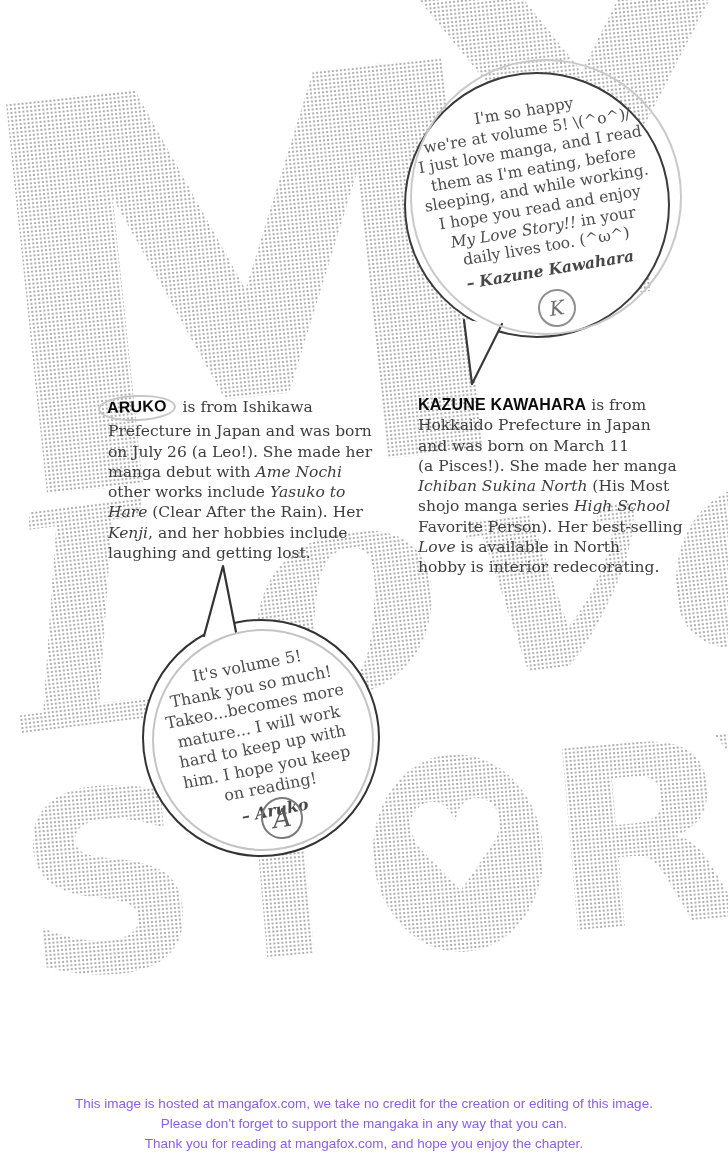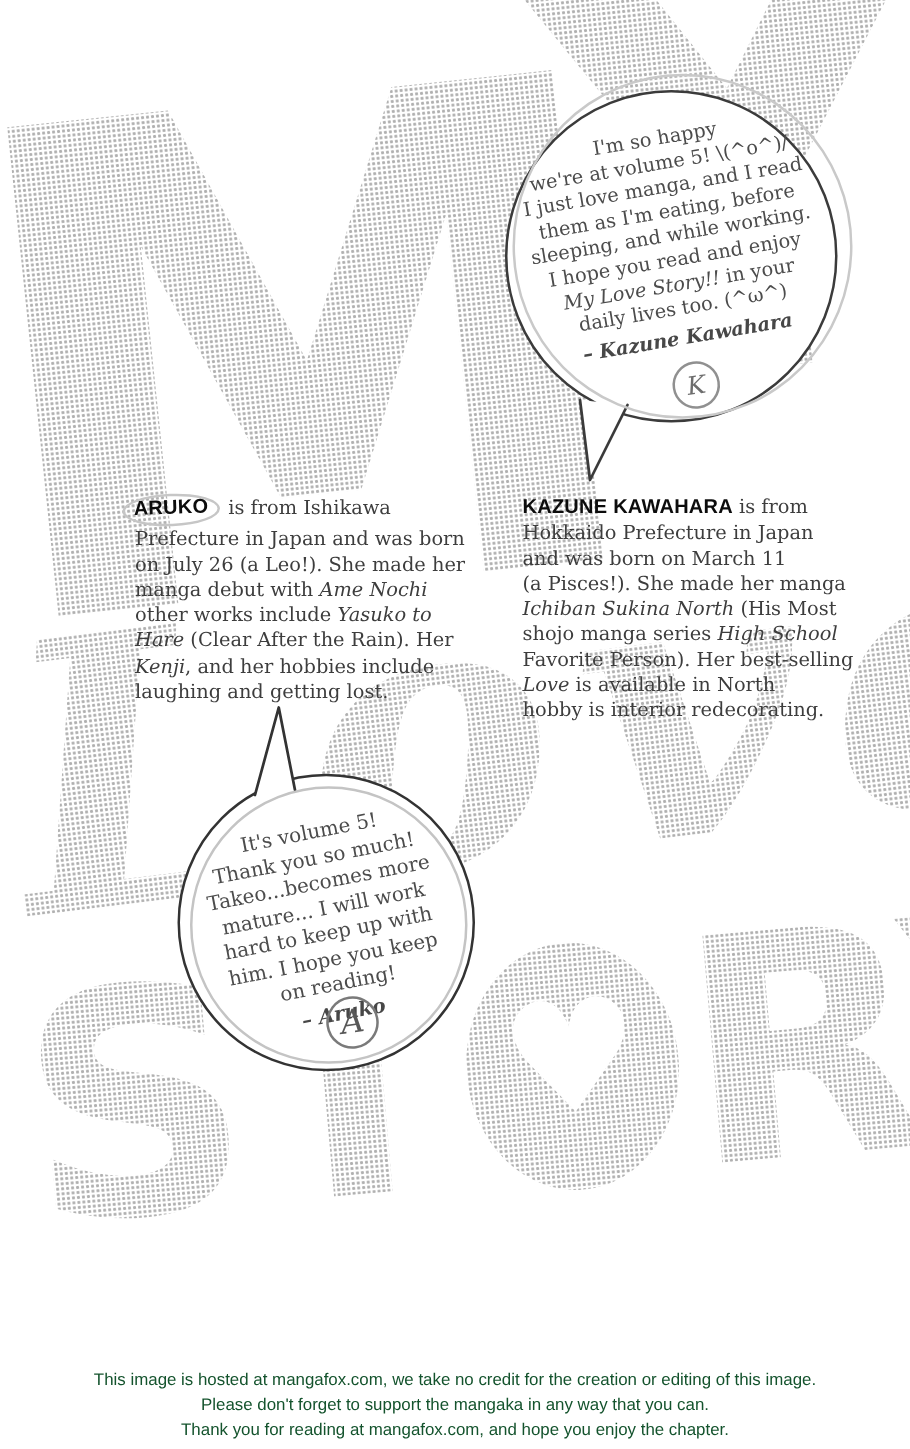--- a/index.html
+++ b/index.html
@@ -50,21 +50,21 @@
   .bio{position:absolute;font-size:15.5px;line-height:20.3px;color:#3d3d3d;}
   .bio-aruko{left:108px;top:395px;width:262px;}
   .bio-kazune{left:418px;top:395px;width:262px;}
   .bio .b,.bio .bc{font-family:"Liberation Sans",sans-serif;font-weight:700;font-size:16px;
         color:#0c0c0c;letter-spacing:0.2px;}
   .bio .bc{display:inline-block;border:2px solid #c6c6c6;border-radius:50%;padding:0 7px 2px;
         margin:0 2px 0 -10px;transform:rotate(-2deg);}
 
   
   .footer{position:absolute;left:0;top:1094px;width:728px;text-align:center;
-        font-family:"Liberation Sans",sans-serif;font-size:13.5px;line-height:20px;color:#14532d;}
+        font-family:"Liberation Sans",sans-serif;font-size:13.5px;line-height:20px;color:#8b5cf6;}
 </style>
 </head>
 <body>
 
 <div class="page">
 
   <div>
     <div class="ht m">M</div>
     <div class="ht y">Y</div>
     <div class="ht love">Love</div>

